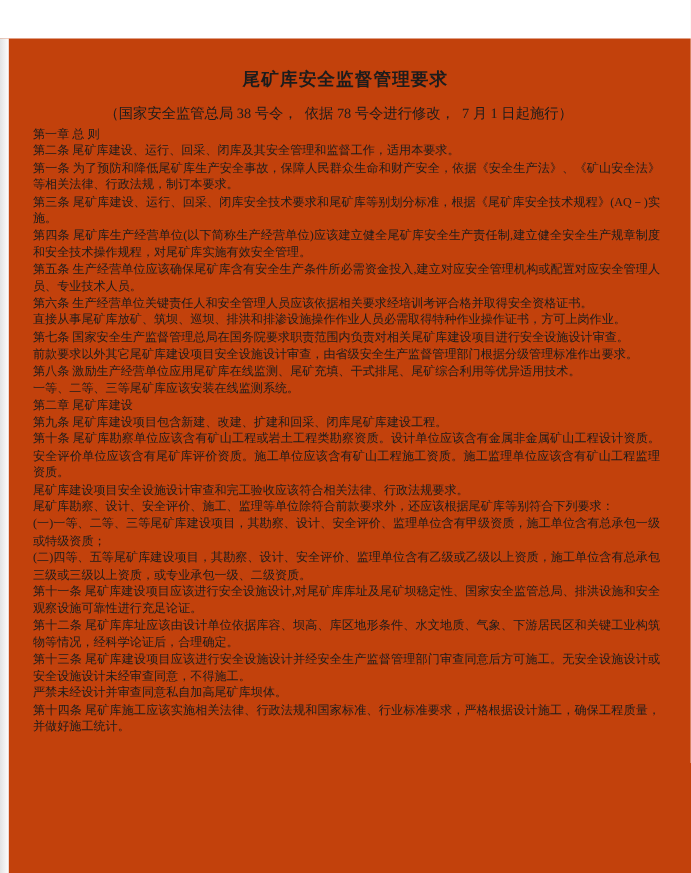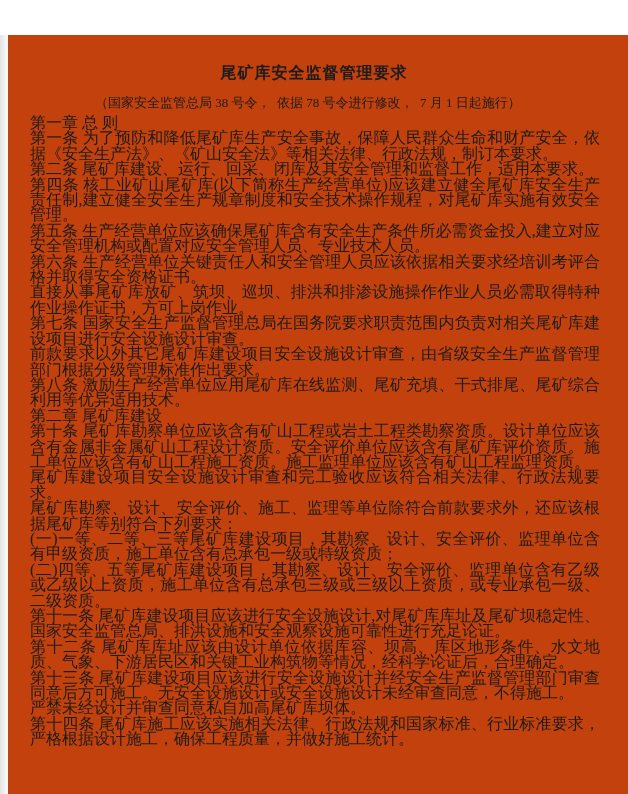--- a/index.html
+++ b/index.html
@@ -41,49 +41,52 @@
     margin-top: 13px;
     padding-left: 95px;
     padding-right: 28px;
     font-size: 13px;
     line-height: 15px;
     white-space: pre-wrap;
     font-family: Liberation Serif, serif;
   }
   .doc-body {
     margin: 5px 28px 0 30px;
-    font-size: 16px;
+    font-size: 11px;
     line-height: 15.4px;
     text-align: justify;
     text-justify: inter-ideograph;
   }
   .para {
     margin: 0;
     word-break: break-all;
   }
 </style>
 </head>
 <body>
 
 <div class="page">
   <div class="edge-shadow-left"></div>
   <div class="doc-title">尾矿库安全监督管理要求</div>
   <div class="doc-subtitle">（国家安全监管总局 38 号令，  依据 78 号令进行修改，  7 月 1 日起施行）</div>
   <div class="doc-body">
       <div class="para">第一章 总 则</div>
+      <div class="para">第二条 尾矿库建设、运行、回采、闭库及其安全管理和监督工作，适用本要求。</div>
       <div class="para">第一条 为了预防和降低尾矿库生产安全事故，保障人民群众生命和财产安全，依据《安全生产法》、《矿山安全法》等相关法律、行政法规，制订本要求。</div>
-      <div class="para">第二条 尾矿库建设、运行、回采、闭库及其安全管理和监督工作，适用本要求。</div>
-      <div class="para">第四条 核工业矿山尾矿库(以下简称生产经营单位)应该建立健全尾矿库安全生产责任制,建立健全安全生产规章制度和安全技术操作规程，对尾矿库实施有效安全管理。</div>
+      <div class="para">第三条 尾矿库建设、运行、回采、闭库安全技术要求和尾矿库等别划分标准，根据《尾矿库安全技术规程》(AQ－)实施。</div>
+      <div class="para">第四条 尾矿库生产经营单位(以下简称生产经营单位)应该建立健全尾矿库安全生产责任制,建立健全安全生产规章制度和安全技术操作规程，对尾矿库实施有效安全管理。</div>
       <div class="para">第五条 生产经营单位应该确保尾矿库含有安全生产条件所必需资金投入,建立对应安全管理机构或配置对应安全管理人员、专业技术人员。</div>
       <div class="para">第六条 生产经营单位关键责任人和安全管理人员应该依据相关要求经培训考评合格并取得安全资格证书。</div>
       <div class="para">直接从事尾矿库放矿、筑坝、巡坝、排洪和排渗设施操作作业人员必需取得特种作业操作证书，方可上岗作业。</div>
       <div class="para">第七条 国家安全生产监督管理总局在国务院要求职责范围内负责对相关尾矿库建设项目进行安全设施设计审查。</div>
       <div class="para">前款要求以外其它尾矿库建设项目安全设施设计审查，由省级安全生产监督管理部门根据分级管理标准作出要求。</div>
       <div class="para">第八条 激励生产经营单位应用尾矿库在线监测、尾矿充填、干式排尾、尾矿综合利用等优异适用技术。</div>
+      <div class="para">一等、二等、三等尾矿库应该安装在线监测系统。</div>
       <div class="para">第二章 尾矿库建设</div>
+      <div class="para">第九条 尾矿库建设项目包含新建、改建、扩建和回采、闭库尾矿库建设工程。</div>
       <div class="para">第十条 尾矿库勘察单位应该含有矿山工程或岩土工程类勘察资质。设计单位应该含有金属非金属矿山工程设计资质。安全评价单位应该含有尾矿库评价资质。施工单位应该含有矿山工程施工资质。施工监理单位应该含有矿山工程监理资质。</div>
       <div class="para">尾矿库建设项目安全设施设计审查和完工验收应该符合相关法律、行政法规要求。</div>
       <div class="para">尾矿库勘察、设计、安全评价、施工、监理等单位除符合前款要求外，还应该根据尾矿库等别符合下列要求：</div>
       <div class="para">(一)一等、二等、三等尾矿库建设项目，其勘察、设计、安全评价、监理单位含有甲级资质，施工单位含有总承包一级或特级资质；</div>
       <div class="para">(二)四等、五等尾矿库建设项目，其勘察、设计、安全评价、监理单位含有乙级或乙级以上资质，施工单位含有总承包三级或三级以上资质，或专业承包一级、二级资质。</div>
       <div class="para">第十一条 尾矿库建设项目应该进行安全设施设计,对尾矿库库址及尾矿坝稳定性、国家安全监管总局、排洪设施和安全观察设施可靠性进行充足论证。</div>
       <div class="para">第十二条 尾矿库库址应该由设计单位依据库容、坝高、库区地形条件、水文地质、气象、下游居民区和关键工业构筑物等情况，经科学论证后，合理确定。</div>
       <div class="para">第十三条 尾矿库建设项目应该进行安全设施设计并经安全生产监督管理部门审查同意后方可施工。无安全设施设计或安全设施设计未经审查同意，不得施工。</div>
       <div class="para">严禁未经设计并审查同意私自加高尾矿库坝体。</div>
       <div class="para">第十四条 尾矿库施工应该实施相关法律、行政法规和国家标准、行业标准要求，严格根据设计施工，确保工程质量，并做好施工统计。</div>

